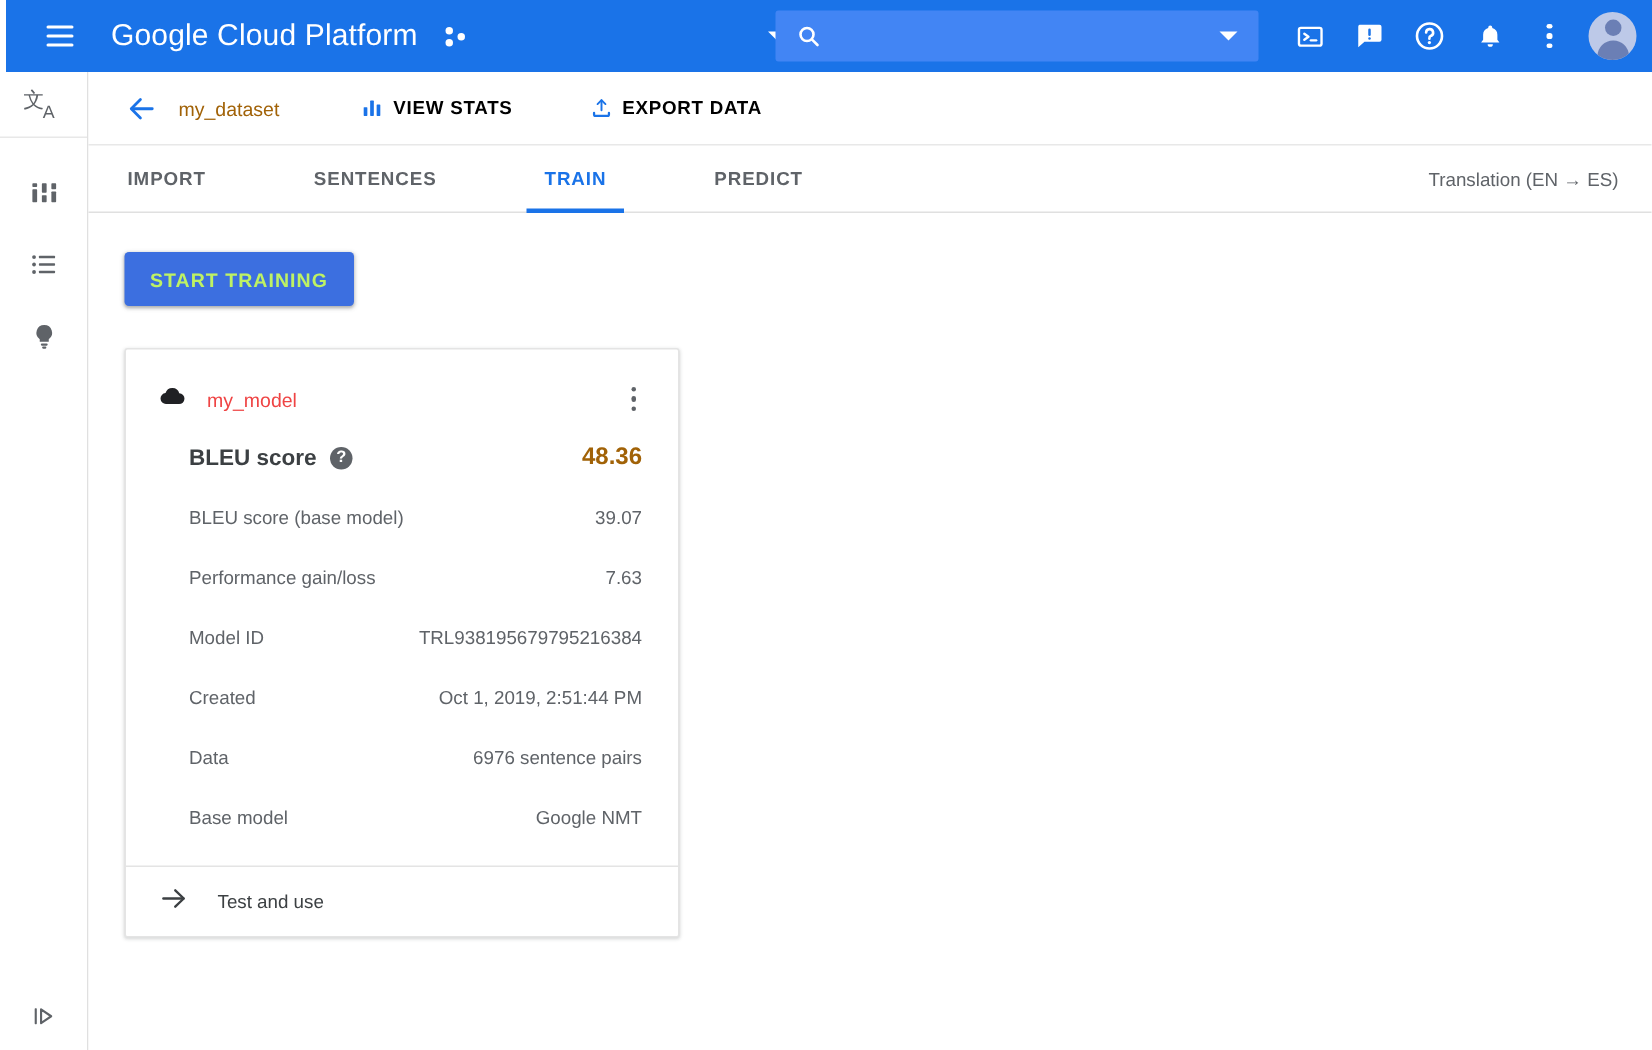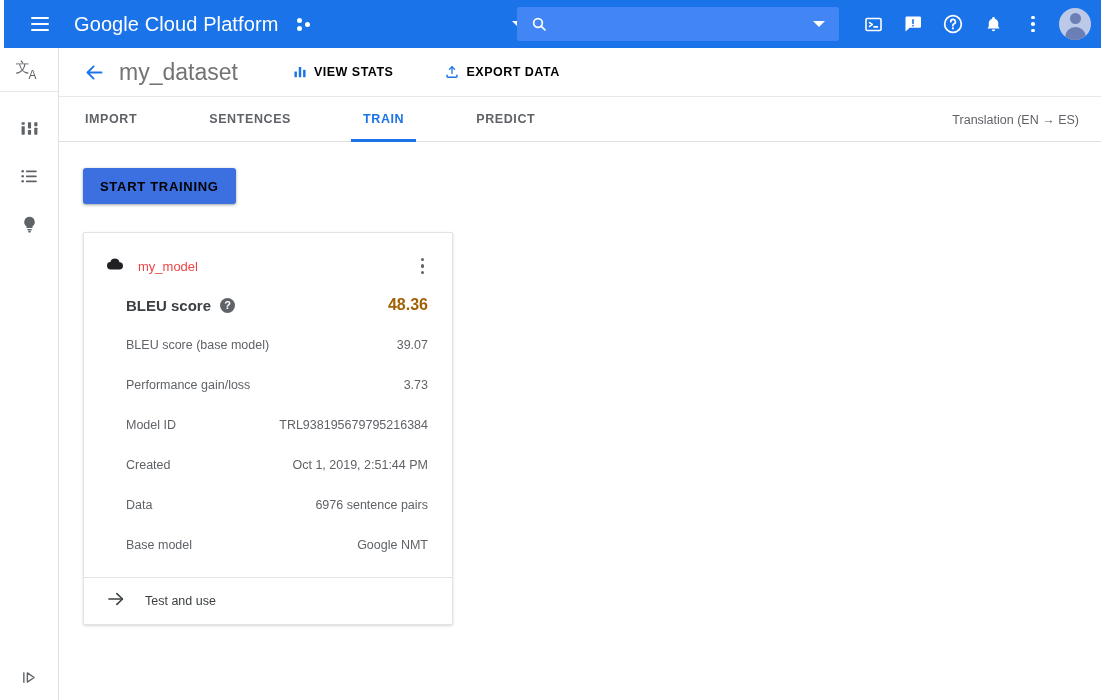--- a/index.html
+++ b/index.html
@@ -238,22 +238,22 @@
   }
   .back-arrow {
     width: 26px; height: 26px;
     display: flex;
     align-items: center;
     justify-content: center;
     cursor: pointer;
     flex: 0 0 auto;
   }
   .ds-title {
-    font-size: 23px;
-    color: #737373;
+    font-size: 13px;
+    color: #a16207;
     margin-left: 12px;
     white-space: nowrap;
   }
   .tb-action {
     display: flex;
     align-items: center;
     color: #000000;
     font-size: 12.5px;
     font-weight: bold;
     letter-spacing: 0.5px;
@@ -309,21 +309,21 @@
   .content {
     padding: 26px 0 0 24px;
   }
   .btn-primary {
     display: inline-flex;
     align-items: center;
     justify-content: center;
     height: 36px;
     padding: 0 17px;
     background: #3c6fe0;
-    color: #000000;
+    color: #bef264;
     border: none;
     border-radius: 3px;
     font-size: 13px;
     font-weight: bold;
     letter-spacing: 0.7px;
     font-family: "Liberation Sans", sans-serif;
     cursor: pointer;
     box-shadow: 0 1px 2px rgba(60,64,67,0.3), 0 1px 3px 1px rgba(60,64,67,0.15);
   }
 
@@ -614,21 +614,21 @@
           <span class="help-badge">?</span>
           <span class="val">48.36</span>
         </div>
 
         <div class="drow">
           <span class="lbl">BLEU score (base model)</span>
           <span class="val">39.07</span>
         </div>
         <div class="drow">
           <span class="lbl">Performance gain/loss</span>
-          <span class="val">3.73</span>
+          <span class="val">7.63</span>
         </div>
         <div class="drow">
           <span class="lbl">Model ID</span>
           <span class="val">TRL938195679795216384</span>
         </div>
         <div class="drow">
           <span class="lbl">Created</span>
           <span class="val">Oct 1, 2019, 2:51:44 PM</span>
         </div>
         <div class="drow">

